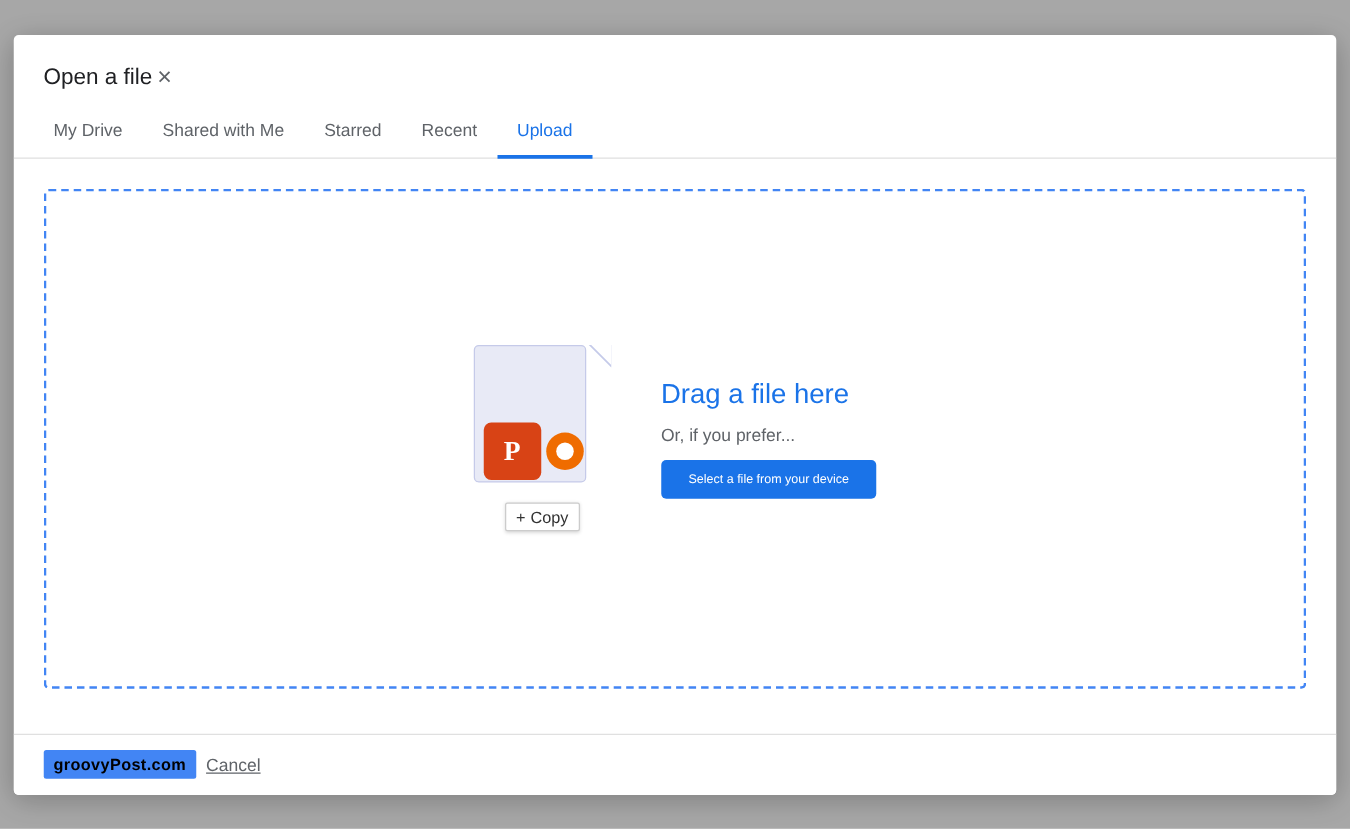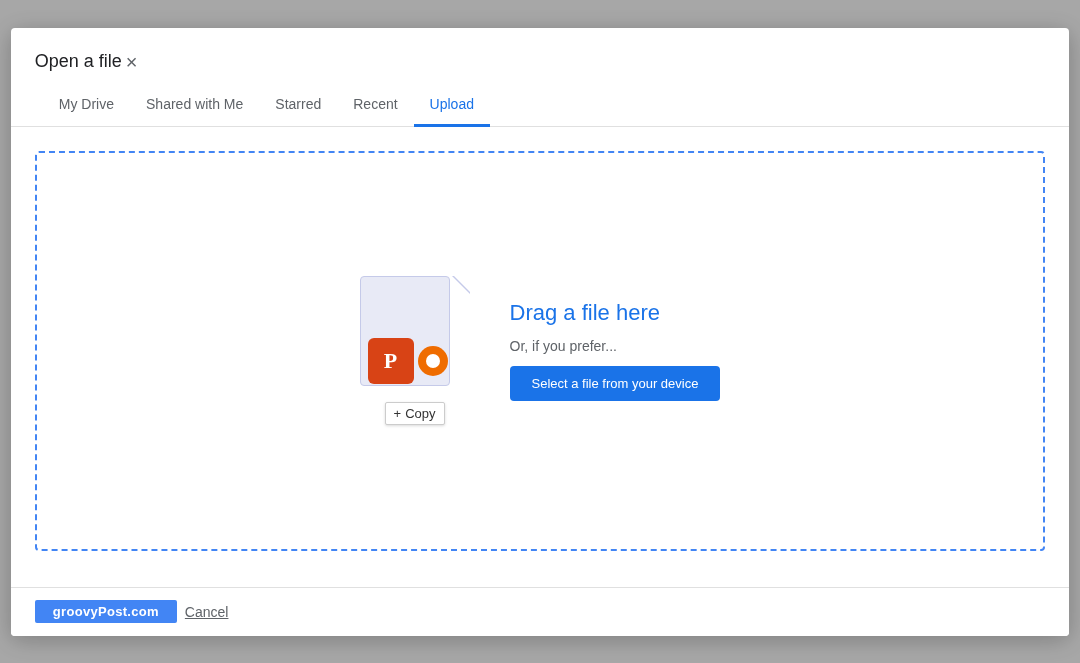--- a/index.html
+++ b/index.html
@@ -56,21 +56,21 @@
       line-height: 1;
       padding: 4px;
       border-radius: 50%;
       display: flex;
       align-items: center;
       justify-content: center;
     }
 
     .tabs {
       display: flex;
-      padding: 0 32px;
+      padding: 0 16px;
       margin-top: 8px;
       border-bottom: 1px solid #e0e0e0;
     }
 
     .tab {
       padding: 12px 16px;
       font-size: 14px;
       color: #5f6368;
       cursor: pointer;
       border: none;
@@ -237,38 +237,38 @@
       font-size: 14px;
       color: #5f6368;
     }
 
     .select-file-btn {
       background: #1a73e8;
       color: #fff;
       border: none;
       border-radius: 4px;
       padding: 10px 22px;
-      font-size: 13px;
+      font-size: 10px;
       cursor: pointer;
       font-weight: 500;
     }
 
     .dialog-footer {
       padding: 12px 24px;
       display: flex;
       align-items: center;
       border-top: 1px solid #e0e0e0;
       background: #fff;
     }
 
     .footer-brand {
       background: #4285f4;
-      color: #ffffff;
+      color: #000000;
       font-size: 13px;
-      padding: 4px 18px;
+      padding: 4px 8px;
       border-radius: 2px;
       font-weight: 600;
       letter-spacing: 0.3px;
     }
 
     .cancel-btn {
       background: none;
       border: none;
       cursor: pointer;
       font-size: 14px;

